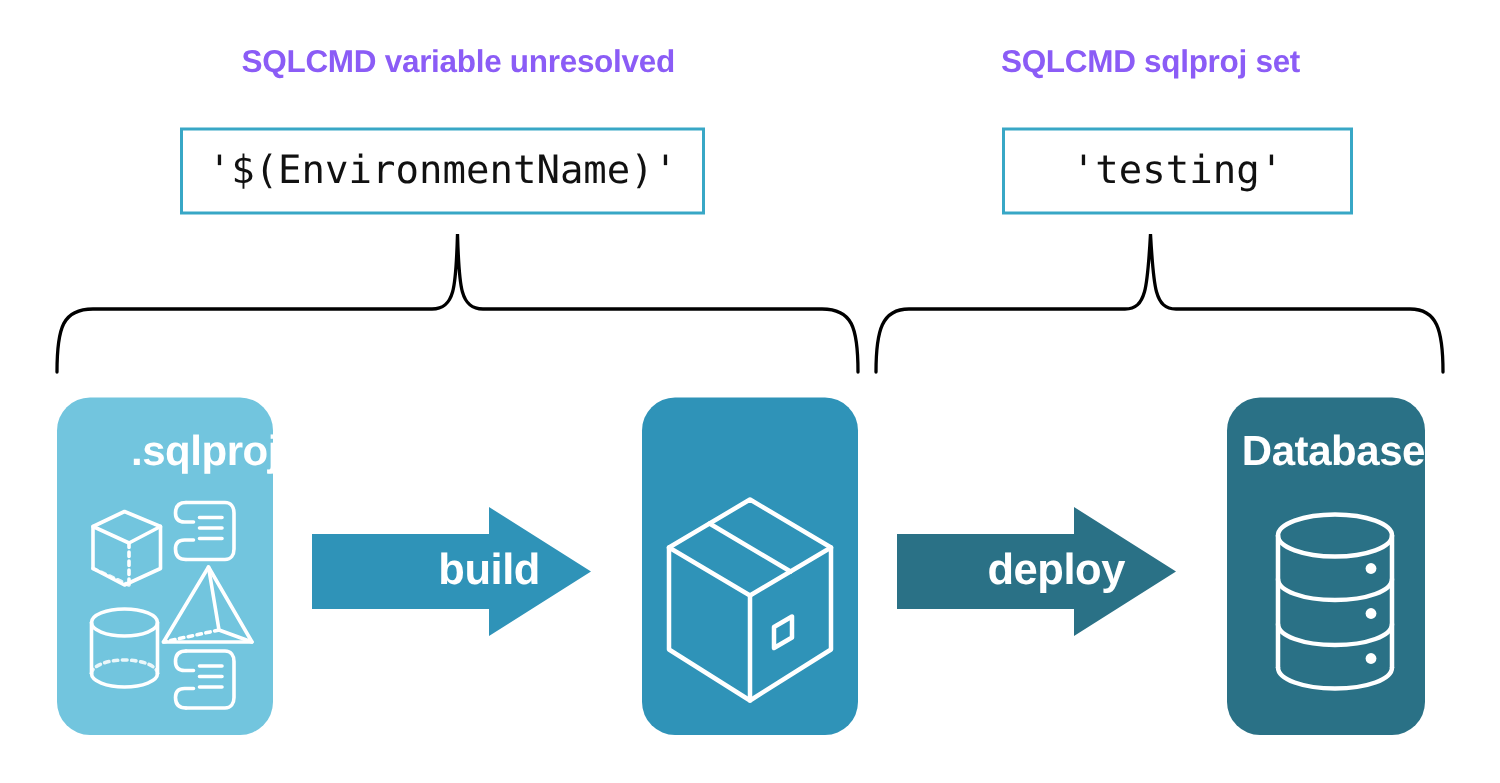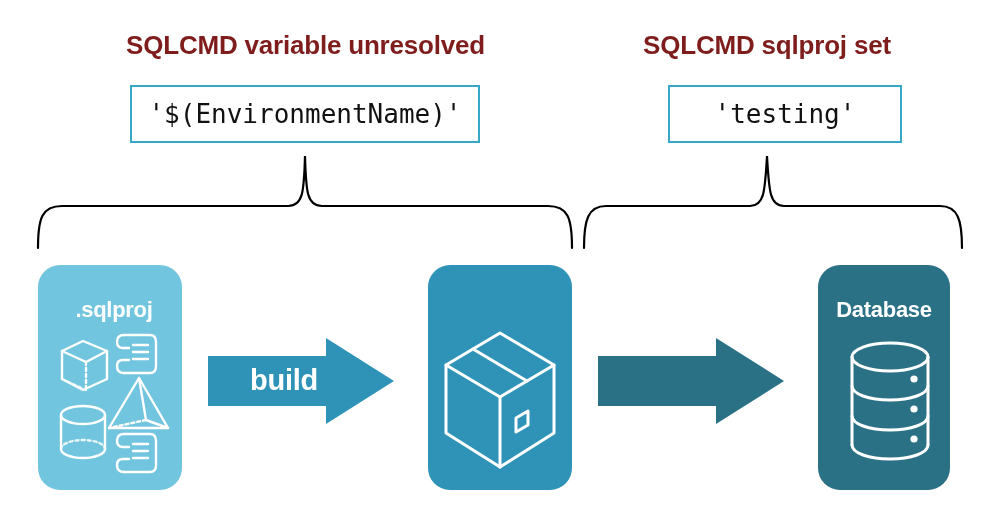--- a/index.html
+++ b/index.html
@@ -13,22 +13,22 @@
     position: relative;
     overflow: hidden;
     font-family: "Liberation Sans", sans-serif;
     -webkit-font-smoothing: antialiased;
   }
 
   
   .heading {
     position: absolute;
     font-weight: bold;
-    font-size: 26px;
-    color: #7f1d1d;
+    font-size: 21px;
+    color: #8b5cf6;
     letter-spacing: -0.2px;
     white-space: nowrap;
     text-align: center;
   }
   #heading-left  { left: 118px; top: 30px; width: 375px; }
   #heading-right { left: 640px; top: 30px; width: 254px; }
 
   
   .code-box {
     position: absolute;
@@ -36,21 +36,21 @@
     border: 2px solid #38a7c6;
     background: #ffffff;
     display: flex;
     align-items: center;
     justify-content: center;
     font-family: "DejaVu Sans Mono", monospace;
     font-size: 26px;
     color: #111111;
     white-space: nowrap;
   }
-  #code-box-left  { left: 130px; top: 85px; width: 350px; height: 58px; }
+  #code-box-left  { left: 120px; top: 85px; width: 350px; height: 58px; }
   #code-box-right { left: 668px; top: 85px; width: 234px; height: 58px; }
 
   
   #brace-layer {
     position: absolute;
     left: 0;
     top: 140px;
     width: 1000px;
     height: 110px;
   }
@@ -60,27 +60,26 @@
     position: absolute;
     border-radius: 22px;
     top: 265px;
     height: 225px;
   }
   .stage-label {
     position: absolute;
     top: 20px;
     left: 0;
     width: 100%;
-    text-align: center;
+    text-align: right;
     color: #ffffff;
     font-weight: bold;
-    font-size: 22px;
+    font-size: 28px;
     letter-spacing: -0.3px;
     white-space: nowrap;
-    margin-top: 12px;
   }
   #stage-sqlproj  { left: 38px;  width: 144px; background: #72c5de; }
   #stage-sqlproj .stage-label { padding-left: 4px; }
   #stage-dacpac   { left: 428px; width: 144px; background: #2f93b8; }
   #stage-database { left: 818px; width: 132px; background: #2a7186; }
 
   .stage-art {
     position: absolute;
     left: 0;
     top: 52px;
@@ -95,21 +94,21 @@
     width: 190px;
     height: 90px;
   }
   #arrow-build  { left: 208px; }
   #arrow-deploy { left: 598px; }
   .arrow-text {
     position: absolute;
     left: 0;
     top: 28px;
     width: 152px;
-    text-align: center;
+    text-align: right;
     color: #ffffff;
     font-weight: bold;
     font-size: 29px;
     letter-spacing: -0.3px;
     white-space: nowrap;
     pointer-events: none;
   }
 </style>
 </head>
 <body>
@@ -208,20 +207,21 @@
 
       <path d="M 88 101 L 100 94 L 100 108 L 88 115 Z"></path>
     </svg>
   </div>
 </div>
 
 <div class="arrow" id="arrow-deploy">
   <svg width="190" height="90" viewBox="0 0 190 90" xmlns="http://www.w3.org/2000/svg">
     <polygon points="0,20 118,20 118,2 186,45 118,88 118,70 0,70" fill="#2a7186"></polygon>
   </svg>
+  <div class="arrow-text">deploy</div>
 </div>
 
 <div class="stage-box" id="stage-database">
   <div class="stage-label">Database</div>
   <div class="stage-art">
     <svg width="144" height="168" viewBox="0 0 144 168" xmlns="http://www.w3.org/2000/svg" fill="none" stroke="#ffffff" stroke-width="3" stroke-linecap="round" stroke-linejoin="round">
 
       <ellipse cx="72" cy="40" rx="38" ry="14"></ellipse>
 
       <path d="M 34 40 L 34 128"></path>

